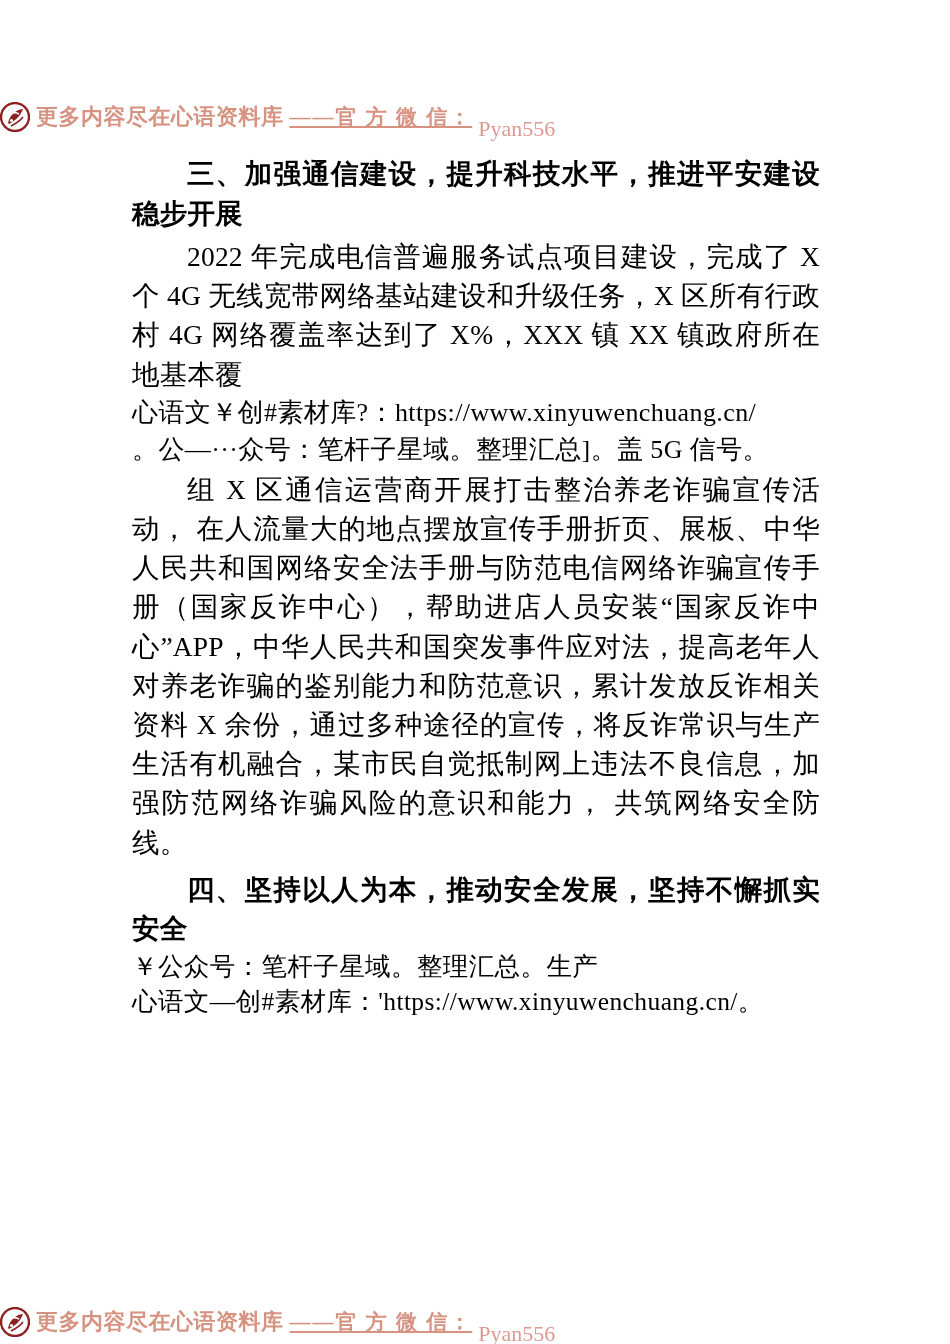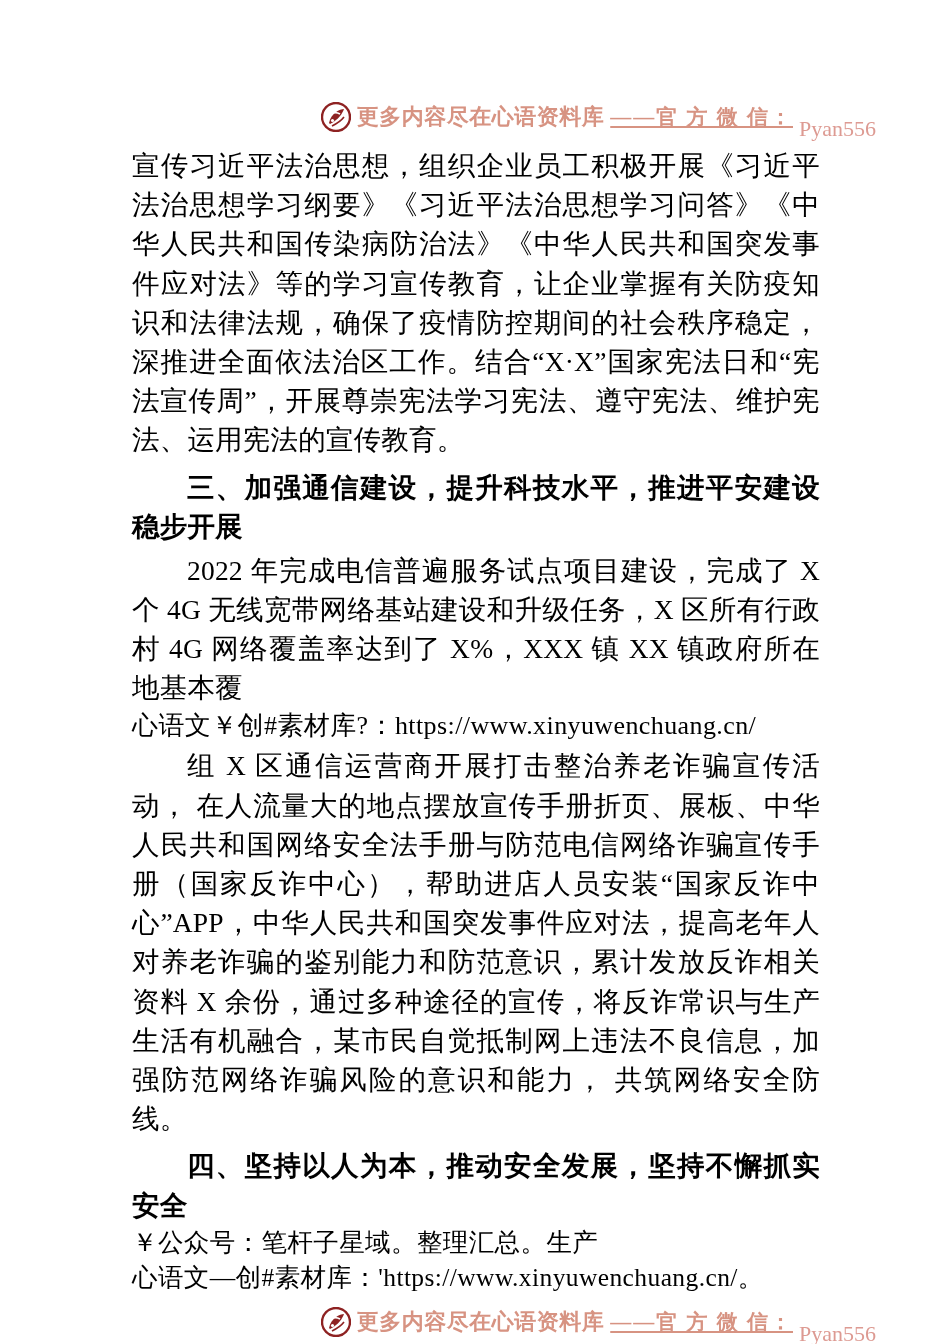--- a/index.html
+++ b/index.html
@@ -17,24 +17,23 @@
     color: #000000;
   }
 
   
   .watermark {
     position: absolute;
     left: 0;
     width: 864px;
     display: flex;
     align-items: center;
-    justify-content: flex-end;
+    justify-content: flex-start;
     gap: 6px;
     white-space: nowrap;
-    padding-left: 12px;
   }
   .watermark.top    { top: 92px; }
   .watermark.bottom { top: 1297px; }
 
   .wm-logo {
     display: inline-block;
     width: 30px;
     height: 30px;
     flex: 0 0 30px;
     position: relative;
@@ -129,31 +128,31 @@
         <circle cx="11.5" cy="18.5" r="1.6" fill="#ffffff"></circle>
       </svg>
     </span>
     <span class="wm-text">更多内容尽在心语资料库</span>
     <span class="wm-text-2">——官 方 微 信：</span>
     <span class="wm-code">Pyan556</span>
   </div>
 
   <div class="doc">
 
-    <p class="para">宣传习近平法治思想，组织企业员工积极开展《习近平法治思想学习纲要》《习近平法治思想学习问答》《中华人民共和国传染病防治法》《中华人民共和国突发事件应对法》等的学习宣传教育，让企业掌握有关防疫知识和法律法规，确保了疫情防控期间的社会秩序稳定，深推进全面依法治区工作。结合“X·X”国家宪法日和“宪法宣传周”，开展尊崇宪法学习宪法、遵守宪法、维护宪法、运用宪法的宣传教育。</p>
 
     <div class="sp-8"></div>
 
     <p class="heading">三、加强通信建设，提升科技水平，推进平安建设稳步开展</p>
 
     <div class="sp-4"></div>
 
     <p class="para indent">2022 年完成电信普遍服务试点项目建设，完成了 X 个 4G 无线宽带网络基站建设和升级任务，X 区所有行政村 4G 网络覆盖率达到了 X%，XXX 镇 XX 镇政府所在地基本覆</p>
 
     <p class="wmline">心语文￥创#素材库?：https://www.xinyuwenchuang.cn/</p>
+    <p class="wmline">。公—···众号：笔杆子星域。整理汇总]。盖 5G 信号。</p>
 
     <div class="sp-2"></div>
 
     <p class="para indent">组 X 区通信运营商开展打击整治养老诈骗宣传活动， 在人流量大的地点摆放宣传手册折页、展板、中华人民共和国网络安全法手册与防范电信网络诈骗宣传手册（国家反诈中心），帮助进店人员安装“国家反诈中心”APP，中华人民共和国突发事件应对法，提高老年人对养老诈骗的鉴别能力和防范意识，累计发放反诈相关资料 X 余份，通过多种途径的宣传，将反诈常识与生产生活有机融合，某市民自觉抵制网上违法不良信息，加强防范网络诈骗风险的意识和能力， 共筑网络安全防线。</p>
 
     <div class="sp-8"></div>
 
     <p class="heading">四、坚持以人为本，推动安全发展，坚持不懈抓实安全</p>
 
     <p class="wmline tight">￥公众号：笔杆子星域。整理汇总。生产</p>

